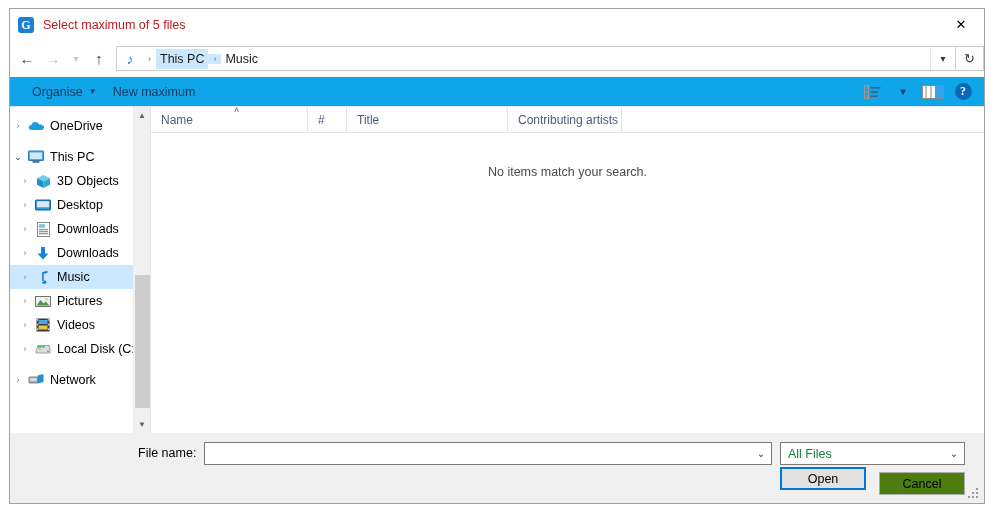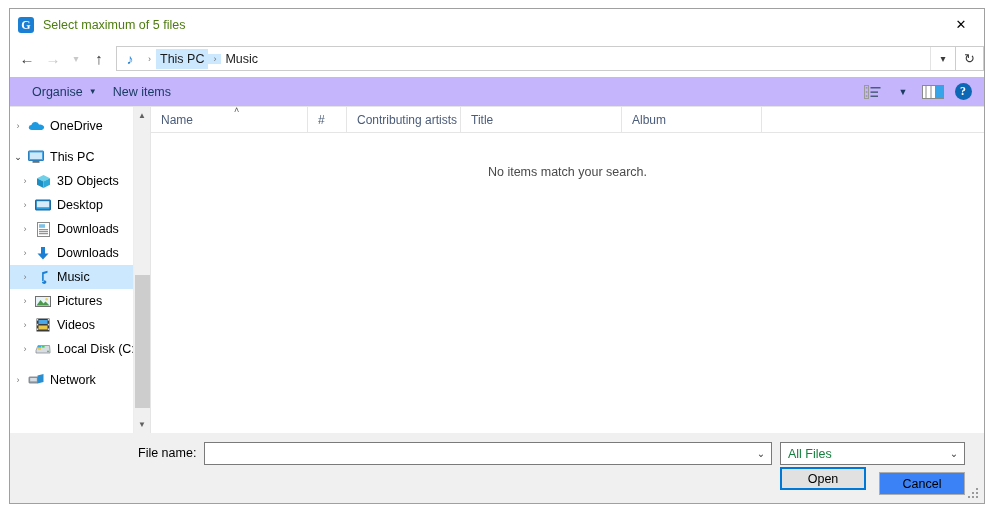--- a/index.html
+++ b/index.html
@@ -48,21 +48,21 @@
     font-size: 12px;
     font-weight: bold;
     line-height: 16px;
     text-align: center;
     font-family: "Liberation Serif", serif;
     flex: none;
   }
   .title-text {
     margin-left: 9px;
     font-size: 12.5px;
-    color: #4d7c0f;
+    color: #b91c1c;
     white-space: nowrap;
   }
   .win-close {
     position: absolute;
     right: 0; top: 0;
     width: 46px; height: 30px;
     display: flex; align-items: center; justify-content: center;
     font-size: 13px;
     color: #000000;
     cursor: default;
@@ -160,21 +160,21 @@
     font-size: 12.5px;
     color: #000;
     background: transparent;
     width: 160px;
   }
   .search-input::placeholder { color: #757575; }
 
   
   .toolbar {
     height: 29px;
-    background: #c4b5fd;
+    background: #0ea5e9;
     border-bottom: 1px solid #e5e5e5;
     display: flex;
     align-items: center;
     flex: none;
     padding: 0 6px 0 14px;
   }
   .tb-item {
     font-size: 12.5px;
     color: #1b3b63;
     padding: 4px 8px;
@@ -335,21 +335,21 @@
   .combo-arrow {
     width: 20px;
     text-align: center;
     color: #3c3c3c;
     font-size: 10px;
     flex: none;
   }
   .btn {
     position: absolute;
     height: 23px;
-    background: #3b82f6;
+    background: #4d7c0f;
     border: 1px solid #adadad;
     box-sizing: border-box;
     font-size: 12.5px;
     color: #000;
     display: flex;
     align-items: center;
     justify-content: center;
     font-family: "Liberation Sans", sans-serif;
   }
   .btn.default {
@@ -399,21 +399,21 @@
       <div class="refreshbtn">↻</div>
 
     </div>
 
     <div class="toolbar">
       <div class="tb-item">
         <span>Organise</span>
         <span class="tb-caret">▼</span>
       </div>
       <div class="tb-item">
-        <span>New items</span>
+        <span>New maximum</span>
       </div>
       <div class="tb-spacer"></div>
 
       <div class="tb-icon">
         <svg width="18" height="14" viewBox="0 0 18 14">
           <rect x="0.5" y="0.5" width="4" height="13" fill="none" stroke="#9a9a9a" stroke-width="1"></rect>
           <rect x="1.8" y="2" width="1.6" height="1.6" fill="#9a9a9a"></rect>
           <rect x="1.8" y="6.2" width="1.6" height="1.6" fill="#9a9a9a"></rect>
           <rect x="1.8" y="10.2" width="1.6" height="1.6" fill="#9a9a9a"></rect>
           <rect x="6.5" y="2" width="10" height="1.5" fill="#4a5c7a"></rect>
@@ -589,28 +589,25 @@
 
       <div class="filelist">
         <div class="col-headers">
           <div class="col" style="width:157px;">
             <span class="sort-caret">˄</span>
             <span>Name</span>
           </div>
           <div class="col" style="width:39px;">
             <span>#</span>
           </div>
-          <div class="col" style="width:114px;">
-            <span>Contributing artists</span>
-          </div>
           <div class="col" style="width:161px;">
             <span>Title</span>
           </div>
-          <div class="col" style="width:140px;">
-            <span>Album</span>
+          <div class="col" style="width:114px;">
+            <span>Contributing artists</span>
           </div>
         </div>
         <div class="list-area">
           <div class="empty-msg">No items match your search.</div>
         </div>
       </div>
     </div>
 
     <div class="footer">
       <div style="position:absolute;left:128px;top:13px;font-size:12.5px;color:#000;">File name:</div>

